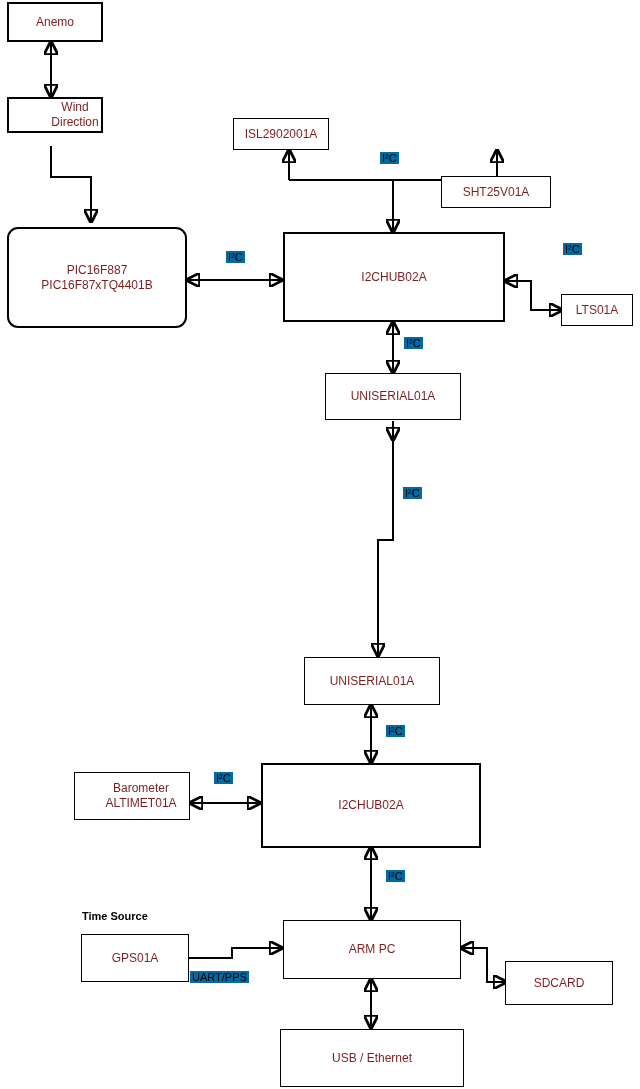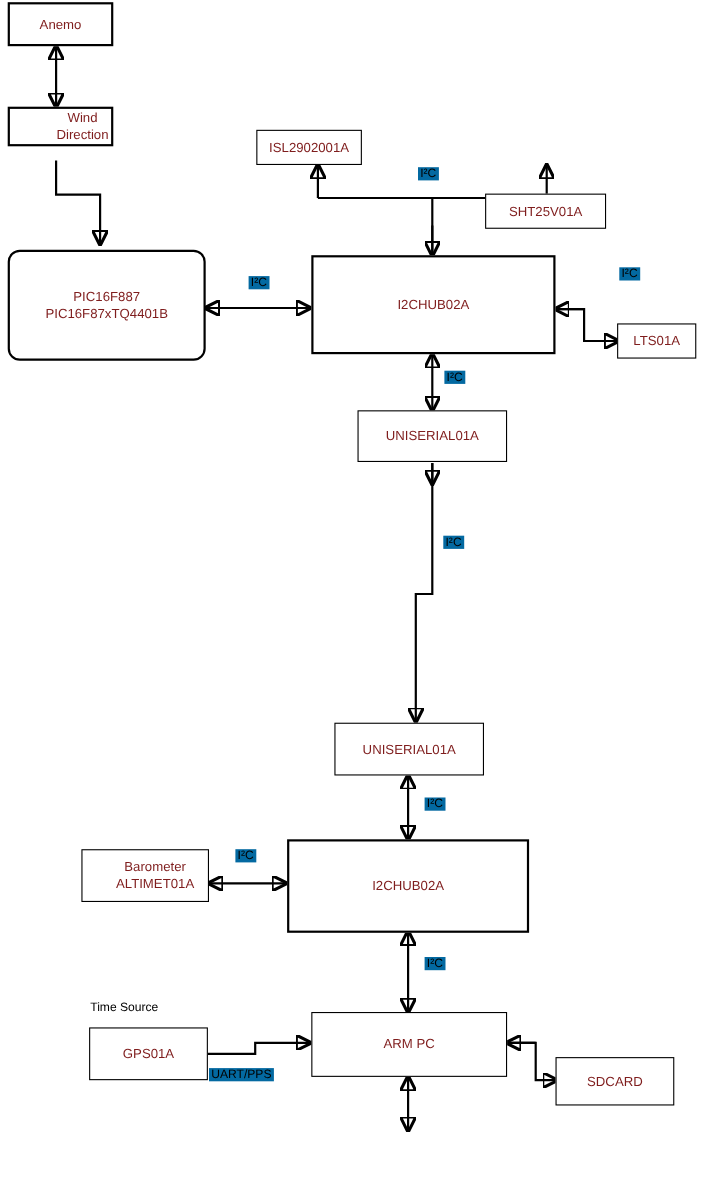--- a/index.html
+++ b/index.html
@@ -44,20 +44,21 @@
     padding: 0 2px;
     white-space: nowrap;
     z-index: 4;
   }
   .free-label {
     position: absolute;
     font-size: 11px;
     color: #000000;
     white-space: nowrap;
     z-index: 4;
+    font-weight: bold;
   }
   svg.wires {
     position: absolute;
     left: 0;
     top: 0;
     width: 640px;
     height: 1089px;
     z-index: 1;
   }
   svg.wires line, svg.wires polyline, svg.wires path {
@@ -164,20 +165,23 @@
   </div>
 
   <div class="node thin" style="left:283px; top:920px; width:178px; height:59px;justify-content:center;">
     <span>ARM PC</span>
   </div>
 
   <div class="node thin" style="left:505px; top:961px; width:108px; height:44px;">
     <span>SDCARD</span>
   </div>
 
+  <div class="node thin" style="left:280px; top:1029px; width:184px; height:58px;">
+    <span>USB / Ethernet</span>
+  </div>
 
   <div class="edge-label" style="left:380px; top:152px;">I²C</div>
 
   <div class="edge-label" style="left:226px; top:251px;">I²C</div>
 
   <div class="edge-label" style="left:563px; top:243px;">I²C</div>
 
   <div class="edge-label" style="left:404px; top:337px;">I²C</div>
 
   <div class="edge-label" style="left:403px; top:487px;">I²C</div>

